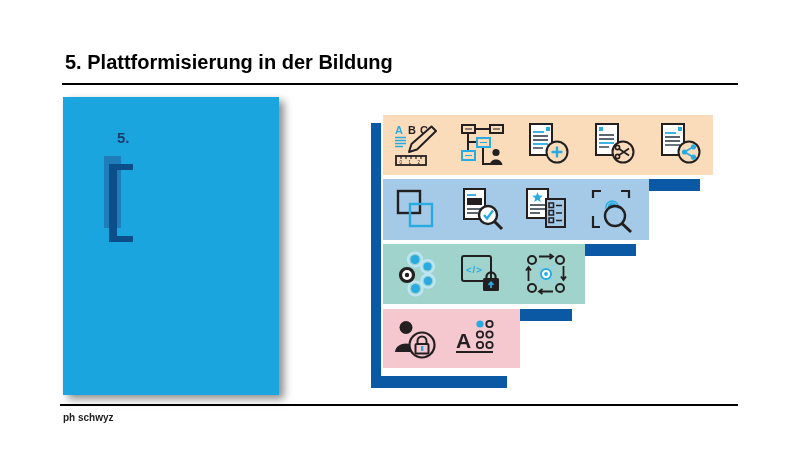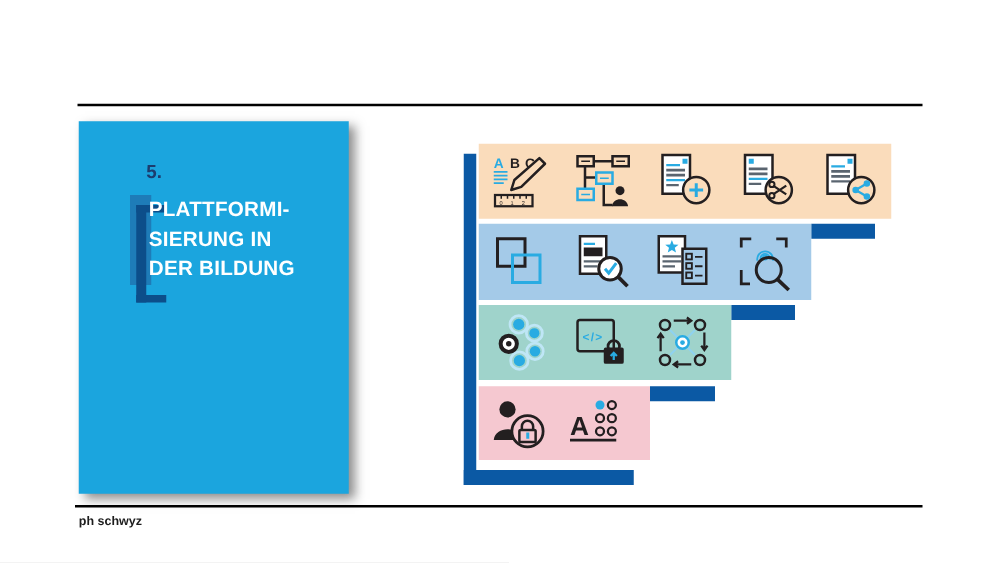--- a/index.html
+++ b/index.html
@@ -42,31 +42,27 @@
   .step2{left:649px;top:179px;width:51px;}
   .step3{left:585px;top:244px;width:51px;}
   .step4{left:520px;top:309px;width:52px;}
   svg text{font-family:"Liberation Sans",sans-serif;}
 </style>
 </head>
 <body>
 
 <div class="slide">
 
+  <div class="page-title">5. Plattformisierung in der Bildung</div>
   <div class="title-rule"></div>
 
   <div class="book" style="background-color: rgb(27, 165, 222);">
     <div class="book-number">5.</div>
     <div class="bracket-light" style="background-color: rgb(30, 124, 184);"></div>
     <div class="bracket-dark"></div>
-    <div class="book-title">
-      <div>PLATTFORMI-</div>
-      <div>SIERUNG IN</div>
-      <div>DER BILDUNG</div>
-    </div>
   </div>
 
   <div class="frame-v" style="background-color: rgb(11, 89, 164);"></div>
   <div class="frame-h" style="background-color: rgb(11, 89, 164);"></div>
   <div class="step step2" style="background-color: rgb(11, 89, 164);"></div>
   <div class="step step3" style="background-color: rgb(11, 89, 164);"></div>
   <div class="step step4" style="background-color: rgb(11, 89, 164);"></div>
 
   <div class="lvl lvl1" style="background-color: rgb(250, 220, 187);">
 

